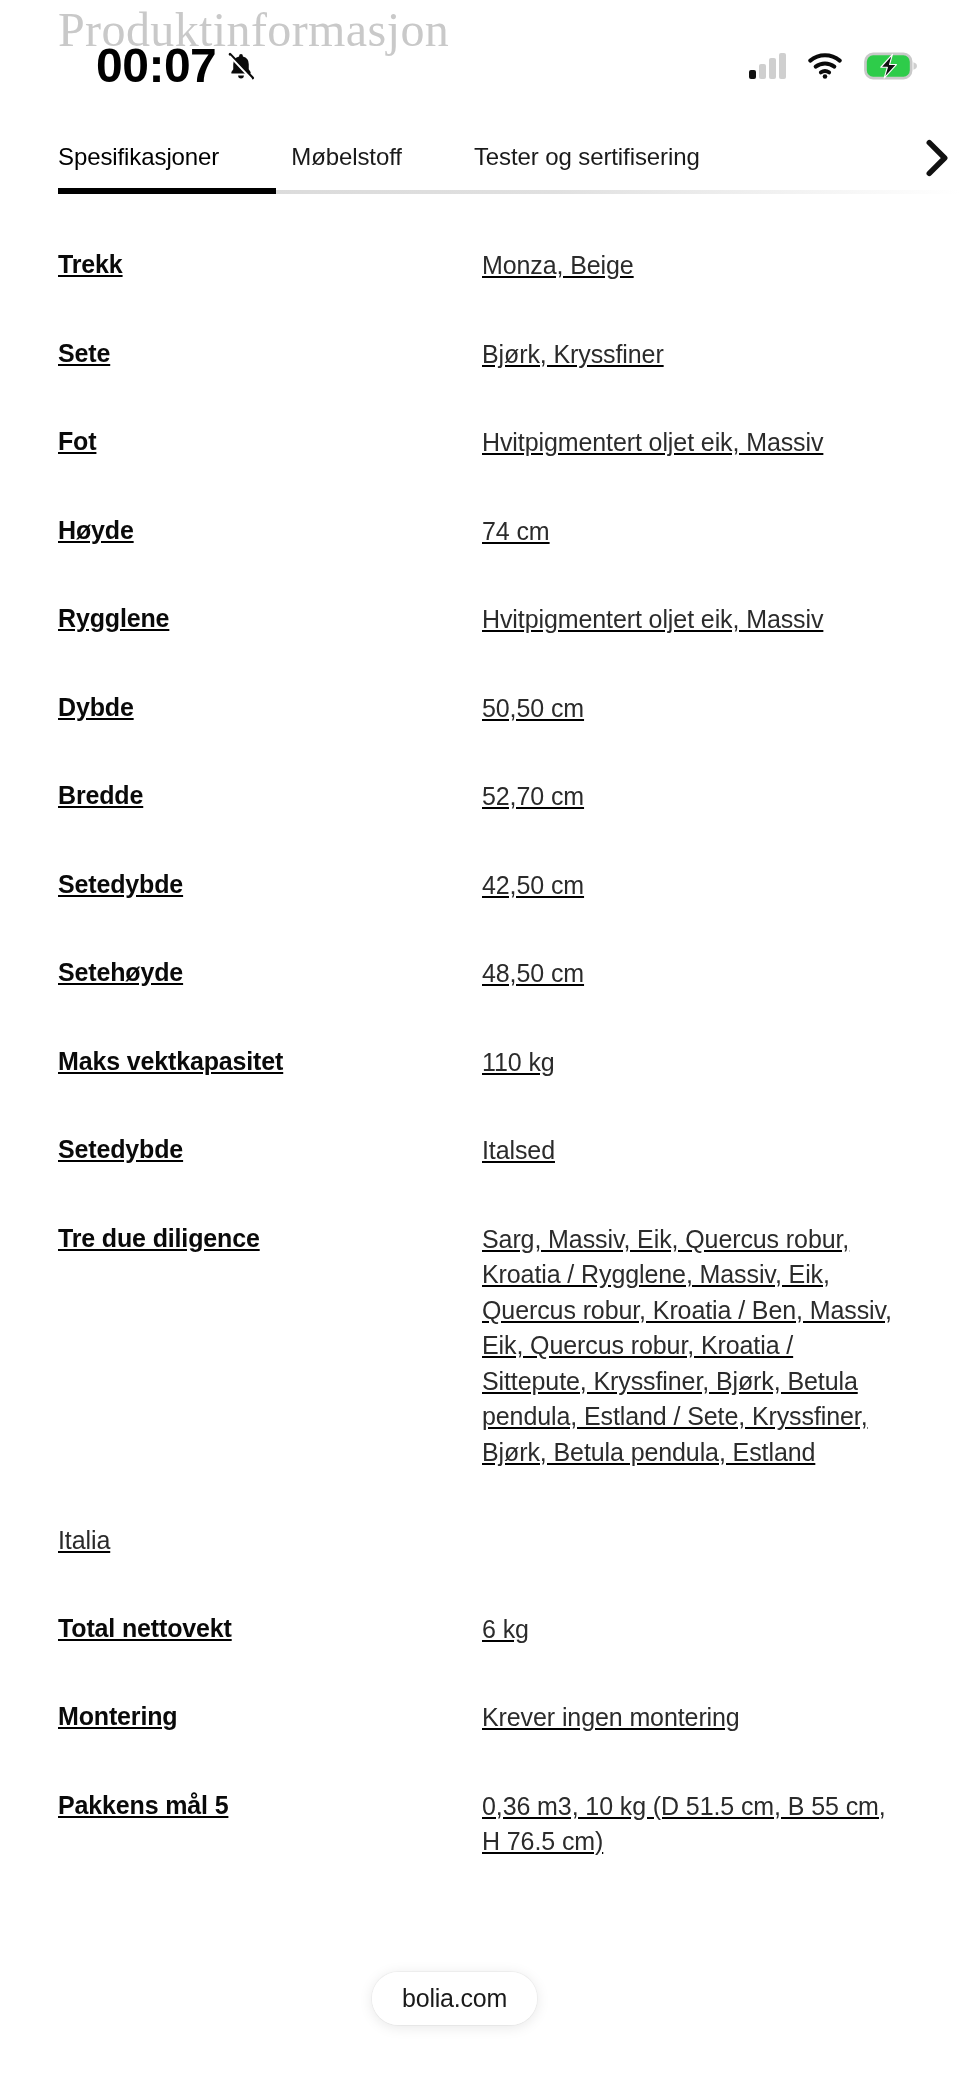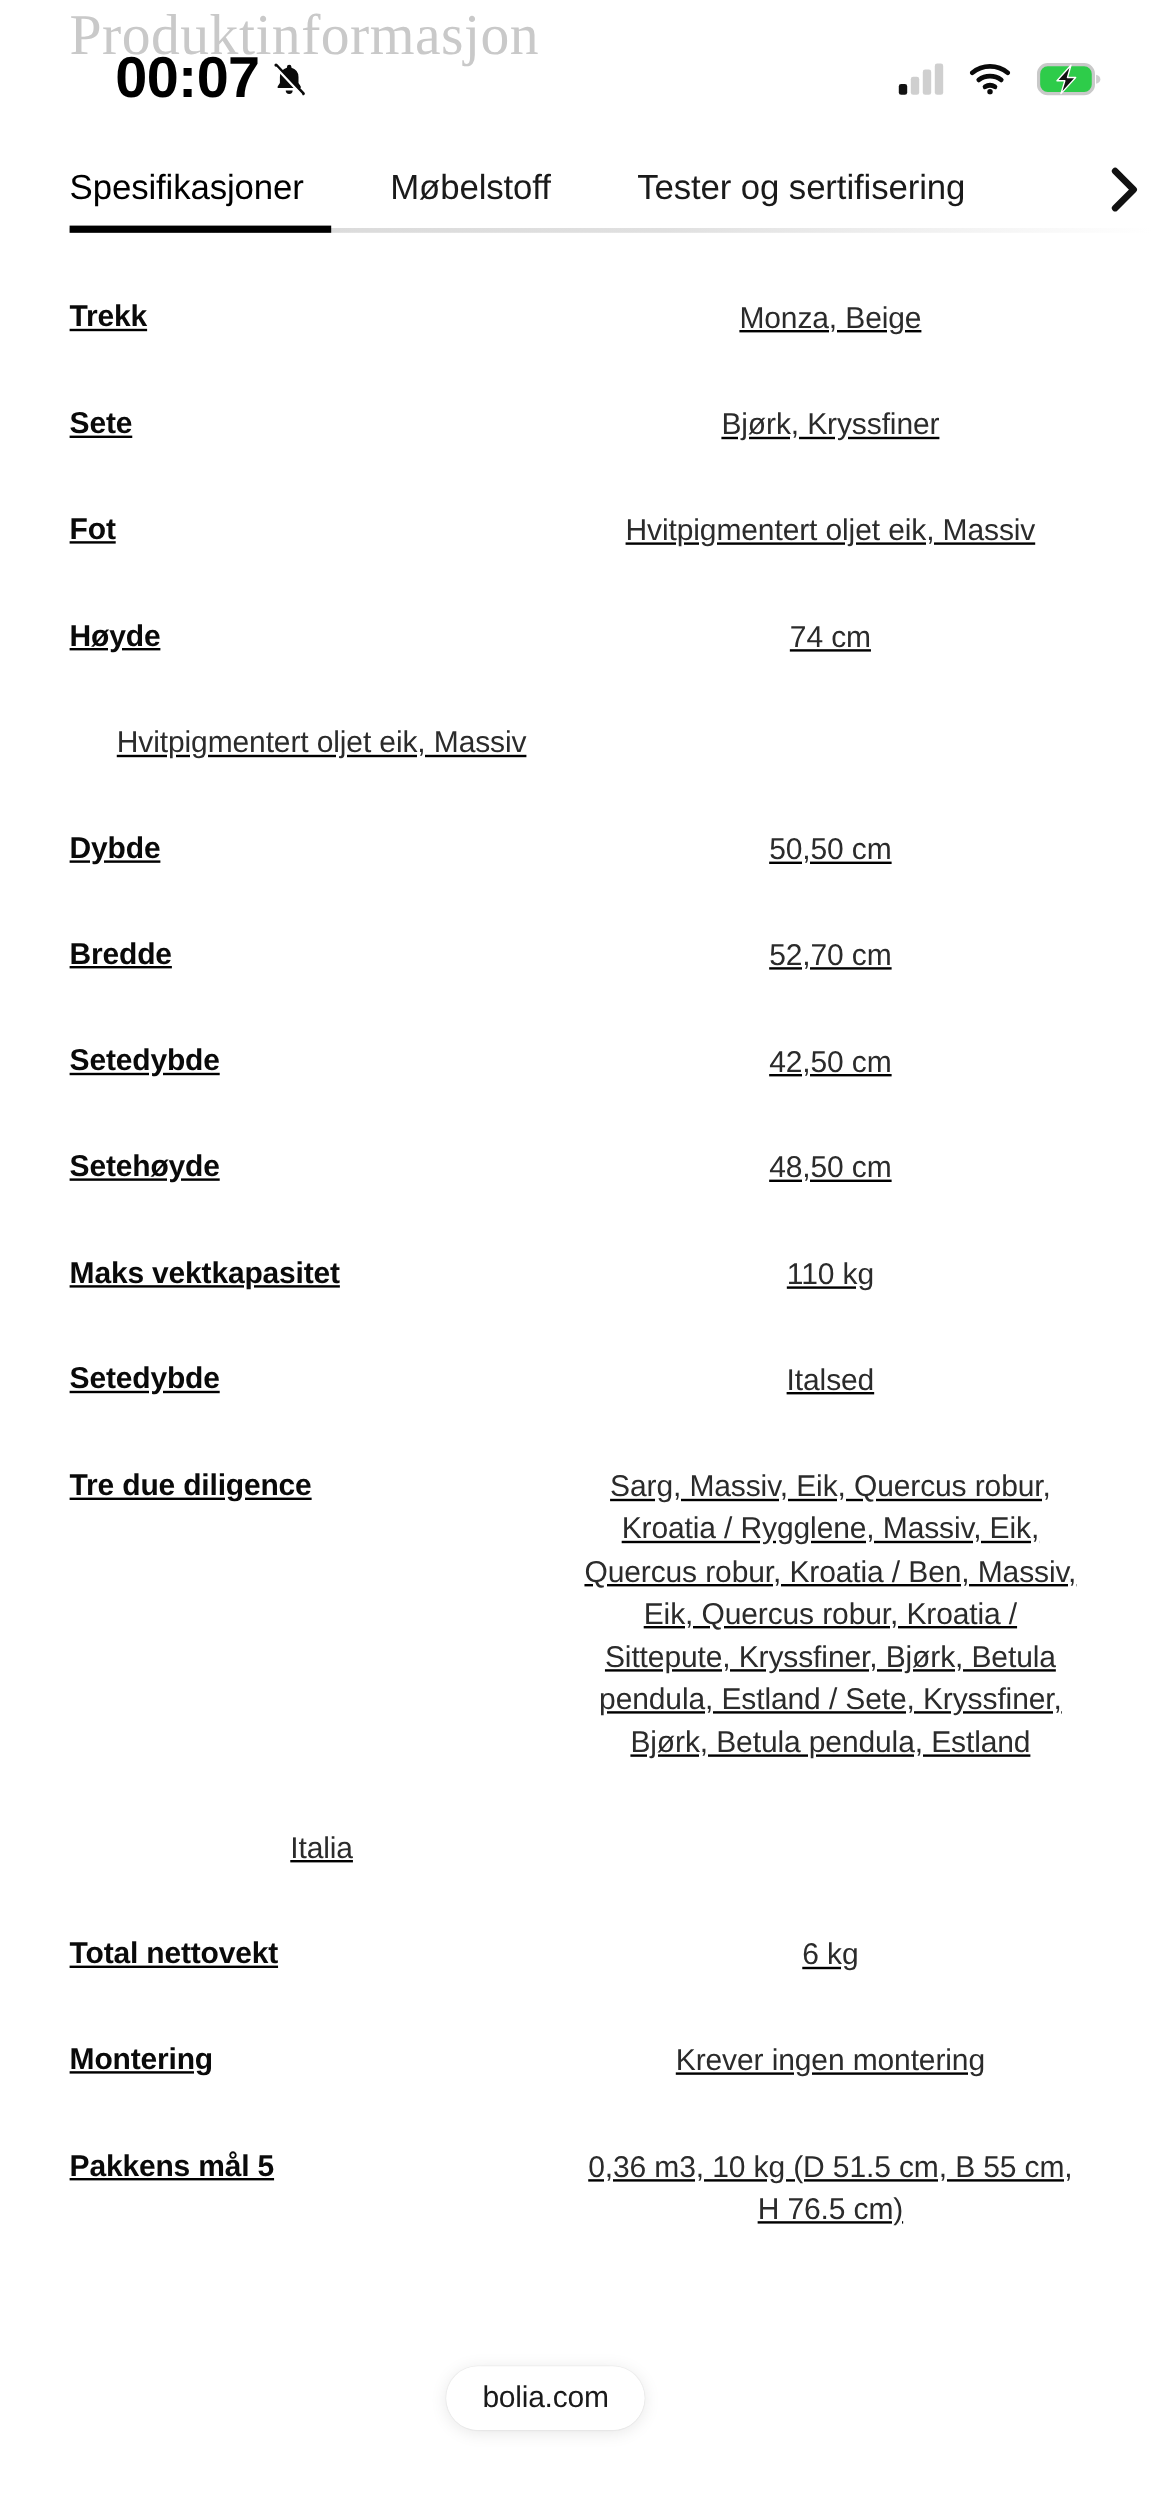--- a/index.html
+++ b/index.html
@@ -90,21 +90,21 @@
     height: 78px;
   }
   .tabs {
     display: flex;
     align-items: center;
     padding-left: 58px;
     height: 58px;
     white-space: nowrap;
   }
   .tab {
-    font-size: 29px;
+    font-size: 24px;
     color: #1a1a1a;
     font-weight: 400;
     letter-spacing: -0.1px;
     margin-right: 72px;
     line-height: 1;
   }
   .tab.is-active { color: #000; }
   .tab:last-of-type { margin-right: 0; }
 
   .tabs-chevron {
@@ -155,21 +155,20 @@
     padding-top: 1px;
   }
   .spec-value {
     flex: 1 1 auto;
     font-size: 25px;
     font-weight: 400;
     color: #2b2b2b;
     letter-spacing: -0.1px;
     line-height: 1.42;
     max-width: 420px;
-    text-align: center;
   }
 
   
   .site-badge {
     position: absolute;
     left: 372px;
     top: 1972px;
     padding: 14px 30px;
     background: rgba(255,255,255,0.93);
     border-radius: 28px;
@@ -259,20 +258,21 @@
       <div class="spec-label">Fot</div>
       <div class="spec-value">Hvitpigmentert oljet eik, Massiv</div>
     </div>
 
     <div class="spec-row">
       <div class="spec-label">Høyde</div>
       <div class="spec-value">74 cm</div>
     </div>
 
     <div class="spec-row">
+      <div class="spec-label">Rygglene</div>
       <div class="spec-value">Hvitpigmentert oljet eik, Massiv</div>
     </div>
 
     <div class="spec-row">
       <div class="spec-label">Dybde</div>
       <div class="spec-value">50,50 cm</div>
     </div>
 
     <div class="spec-row">
       <div class="spec-label">Bredde</div>

